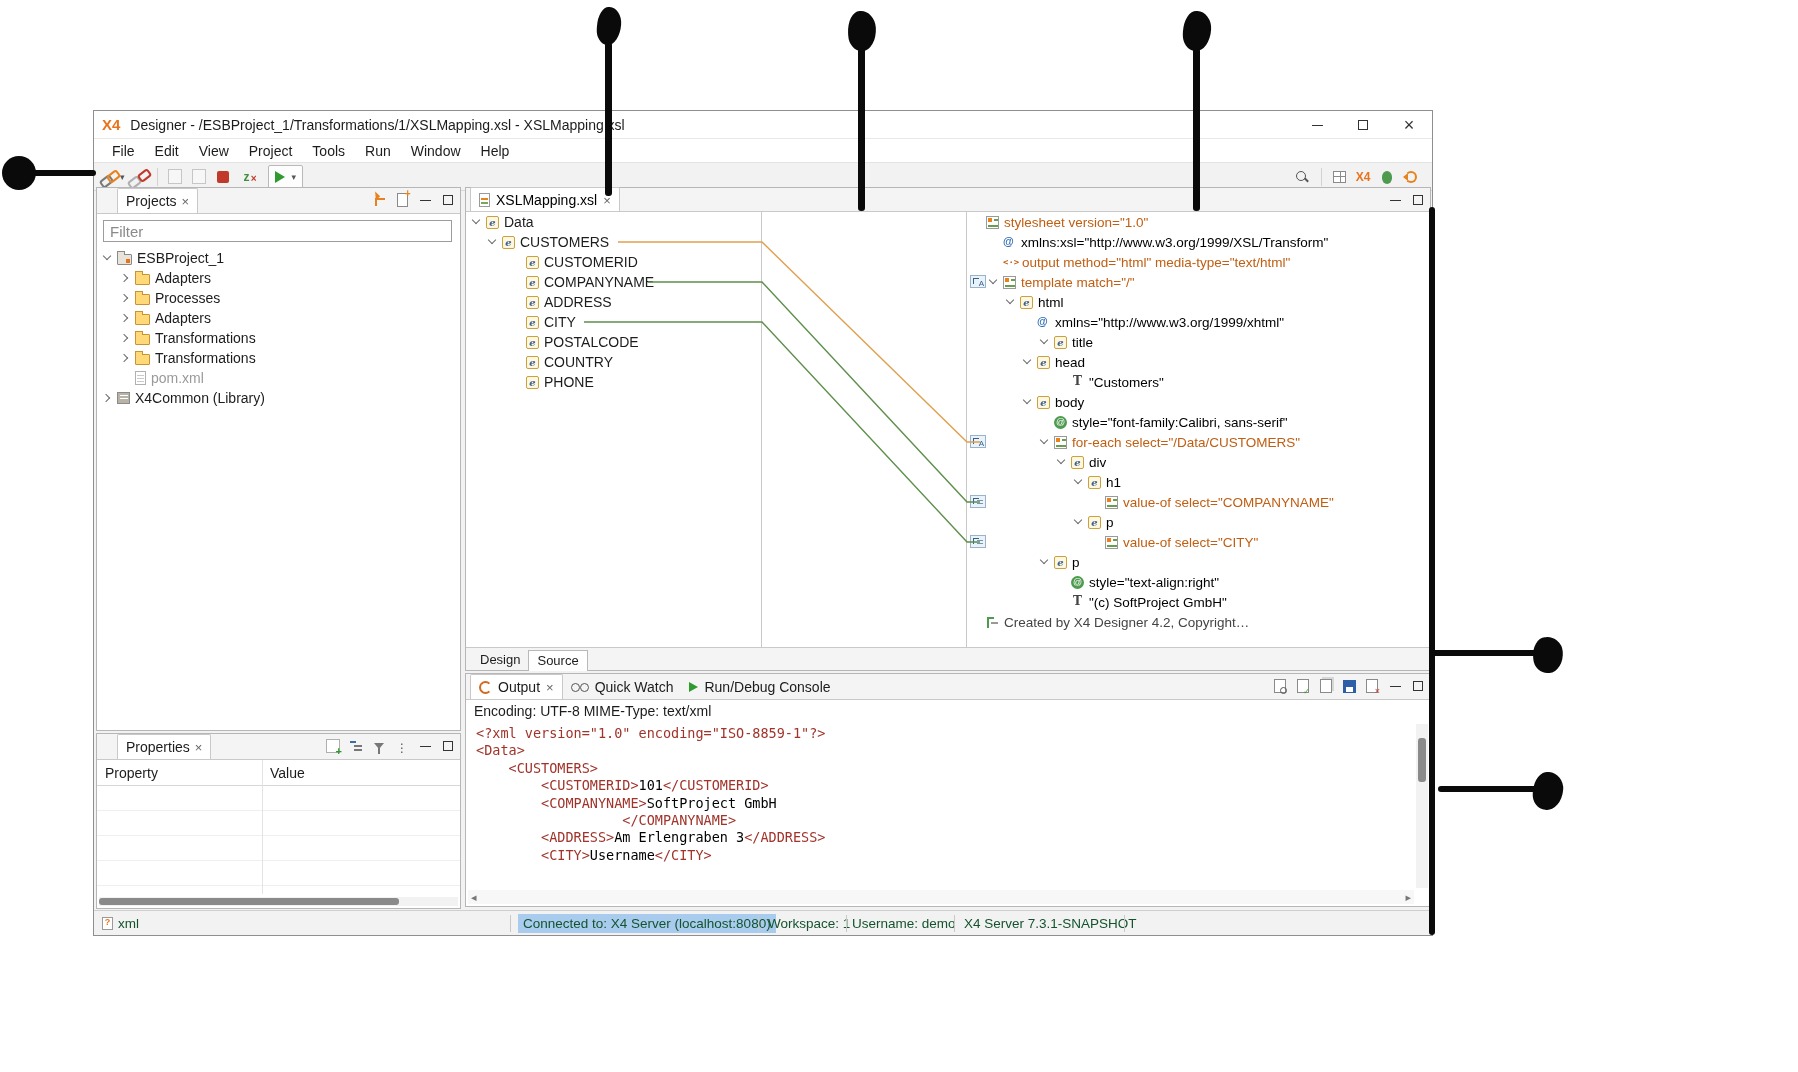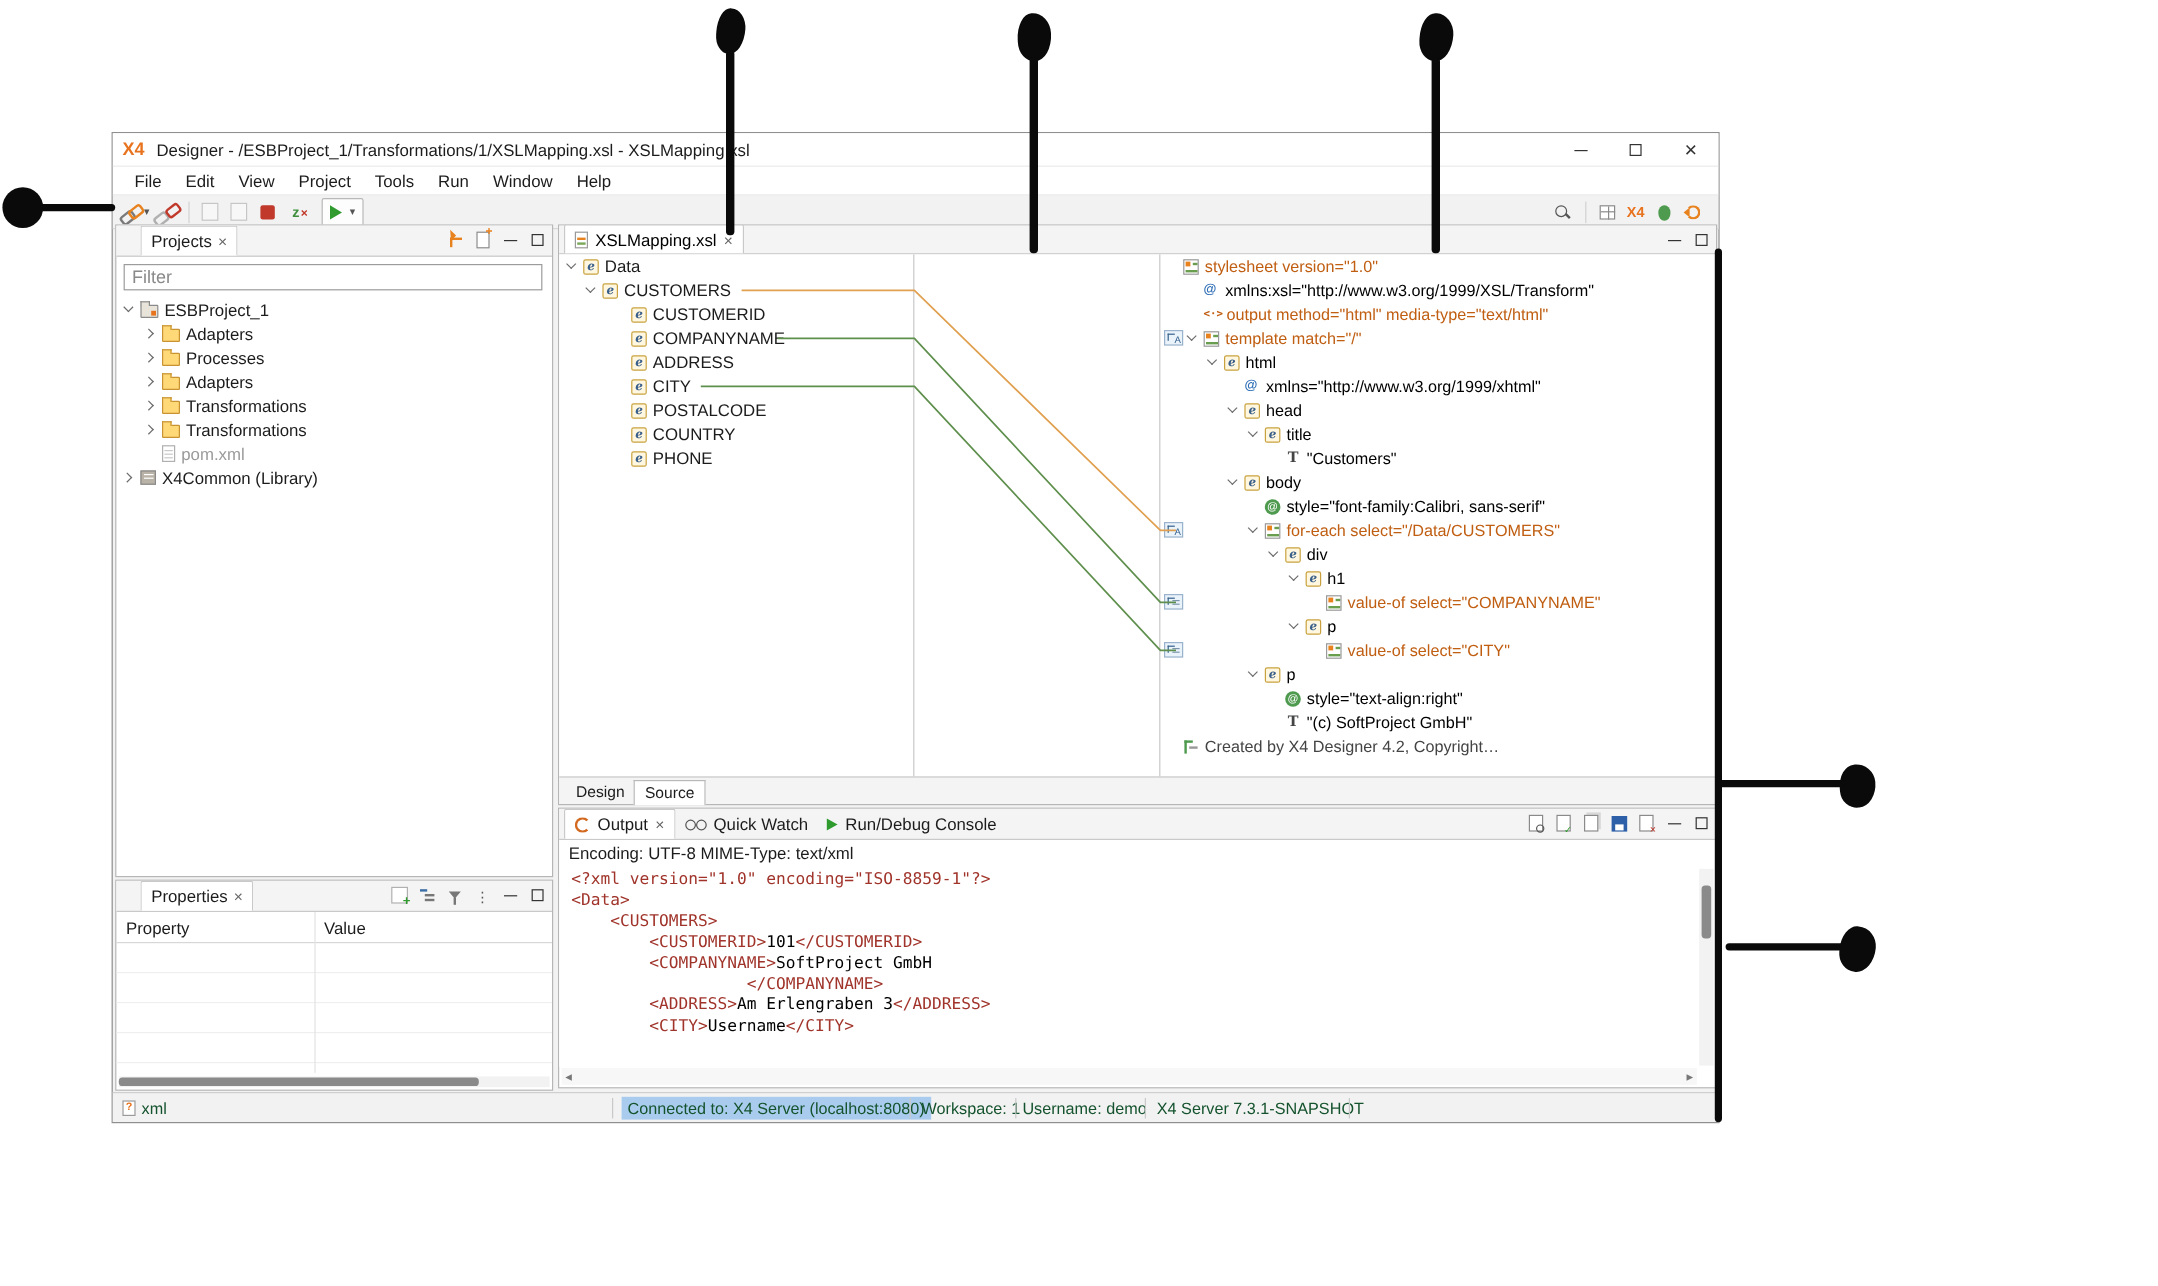--- a/index.html
+++ b/index.html
@@ -471,29 +471,29 @@
           <div class="rrow rlv2">
             <span class="tw open"></span>
               <span class="icon-e"></span>
             <span class="tlabel">html</span>
           </div>
           <div class="rrow rlv3">
             <span class="tw hid"></span>
               <span class="icon-at"></span>
             <span class="tlabel">xmlns="http://www.w3.org/1999/xhtml"</span>
           </div>
+          <div class="rrow rlv4">
+            <span class="tw open"></span>
+              <span class="icon-e"></span>
+            <span class="tlabel">title</span>
+          </div>
           <div class="rrow rlv3">
             <span class="tw open"></span>
               <span class="icon-e"></span>
             <span class="tlabel">head</span>
-          </div>
-          <div class="rrow rlv4">
-            <span class="tw open"></span>
-              <span class="icon-e"></span>
-            <span class="tlabel">title</span>
           </div>
           <div class="rrow rlv5">
             <span class="tw hid"></span>
               <span class="icon-T"></span>
             <span class="tlabel">"Customers"</span>
           </div>
           <div class="rrow rlv3">
             <span class="tw open"></span>
               <span class="icon-e"></span>
             <span class="tlabel">body</span>

